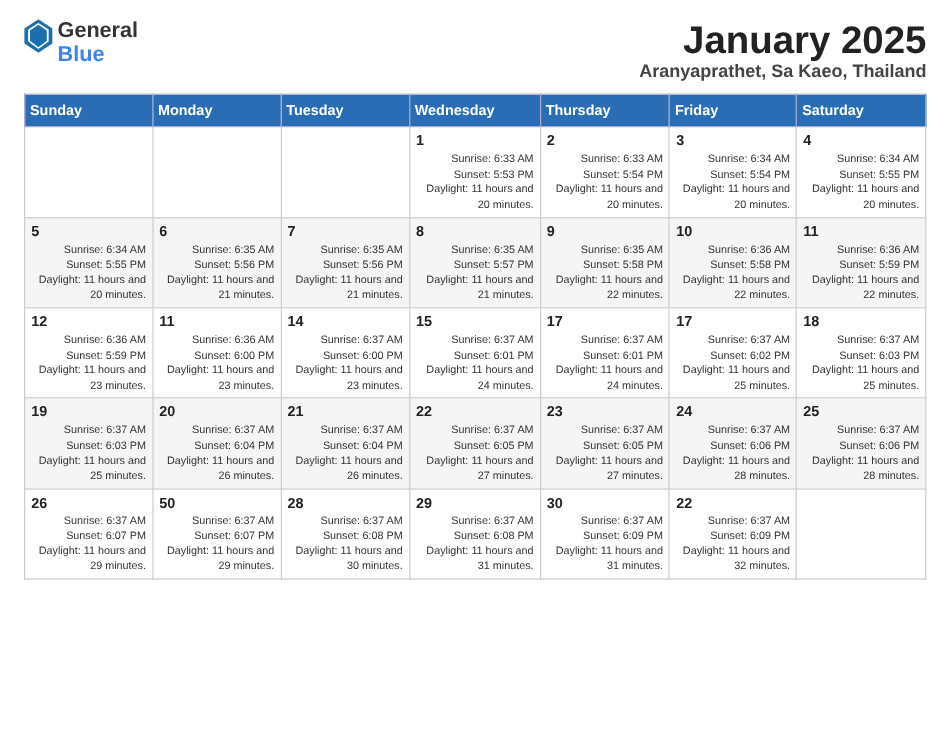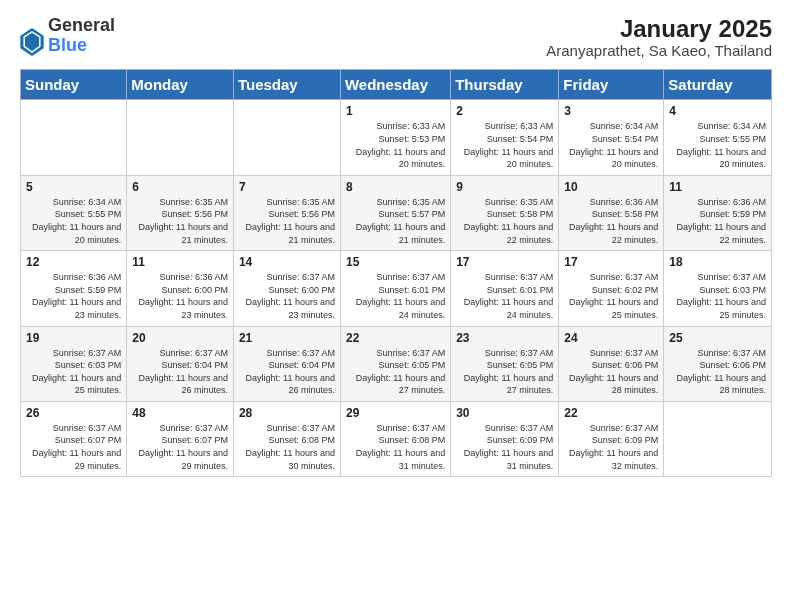--- a/index.html
+++ b/index.html
@@ -11,57 +11,57 @@
       padding: 16px 20px;
     }
     .header {
       display: flex;
       align-items: flex-start;
       justify-content: space-between;
       margin-bottom: 10px;
     }
     .logo {
       display: flex;
-      align-items: flex-end;
+      align-items: flex-start;
       gap: 4px;
     }
     .logo-text {
       font-size: 18px;
       font-weight: bold;
       line-height: 1.1;
     }
     .logo-general { color: #333; }
     .logo-blue { color: #3b82f6; }
     .logo-icon {
       width: 24px;
       height: 28px;
     }
     .title-block {
       text-align: right;
     }
     .title-block h1 {
-      font-size: 24px;
+      font-size: 32px;
       font-weight: bold;
       color: #222;
       line-height: 1.1;
     }
     .title-block h2 {
       font-size: 15px;
-      font-weight: normal;
+      font-weight: bold;
       color: #444;
     }
     .calendar {
       width: 100%;
       border-collapse: collapse;
       border: 1px solid #ccc;
     }
     .calendar thead tr th {
       background-color: #2a6db5;
       color: #fff;
-      font-size: 15px;
+      font-size: 12px;
       font-weight: bold;
       padding: 6px 4px;
       text-align: left;
       border: 1px solid #aac;
     }
     .calendar tbody tr td {
       vertical-align: top;
       border: 1px solid #ccc;
       padding: 4px 5px;
       font-size: 9.5px;
@@ -284,21 +284,21 @@
         </td>
       </tr>
       <tr>
         <td>
           <span class="day-number">26</span>
           <div class="day-info" style="white-space: pre-line;">Sunrise: 6:37 AM
 Sunset: 6:07 PM
 Daylight: 11 hours and 29 minutes.</div>
         </td>
         <td>
-          <span class="day-number">48</span>
+          <span class="day-number">50</span>
           <div class="day-info" style="white-space: pre-line;">Sunrise: 6:37 AM
 Sunset: 6:07 PM
 Daylight: 11 hours and 29 minutes.</div>
         </td>
         <td>
           <span class="day-number">28</span>
           <div class="day-info" style="white-space: pre-line;">Sunrise: 6:37 AM
 Sunset: 6:08 PM
 Daylight: 11 hours and 30 minutes.</div>
         </td>

